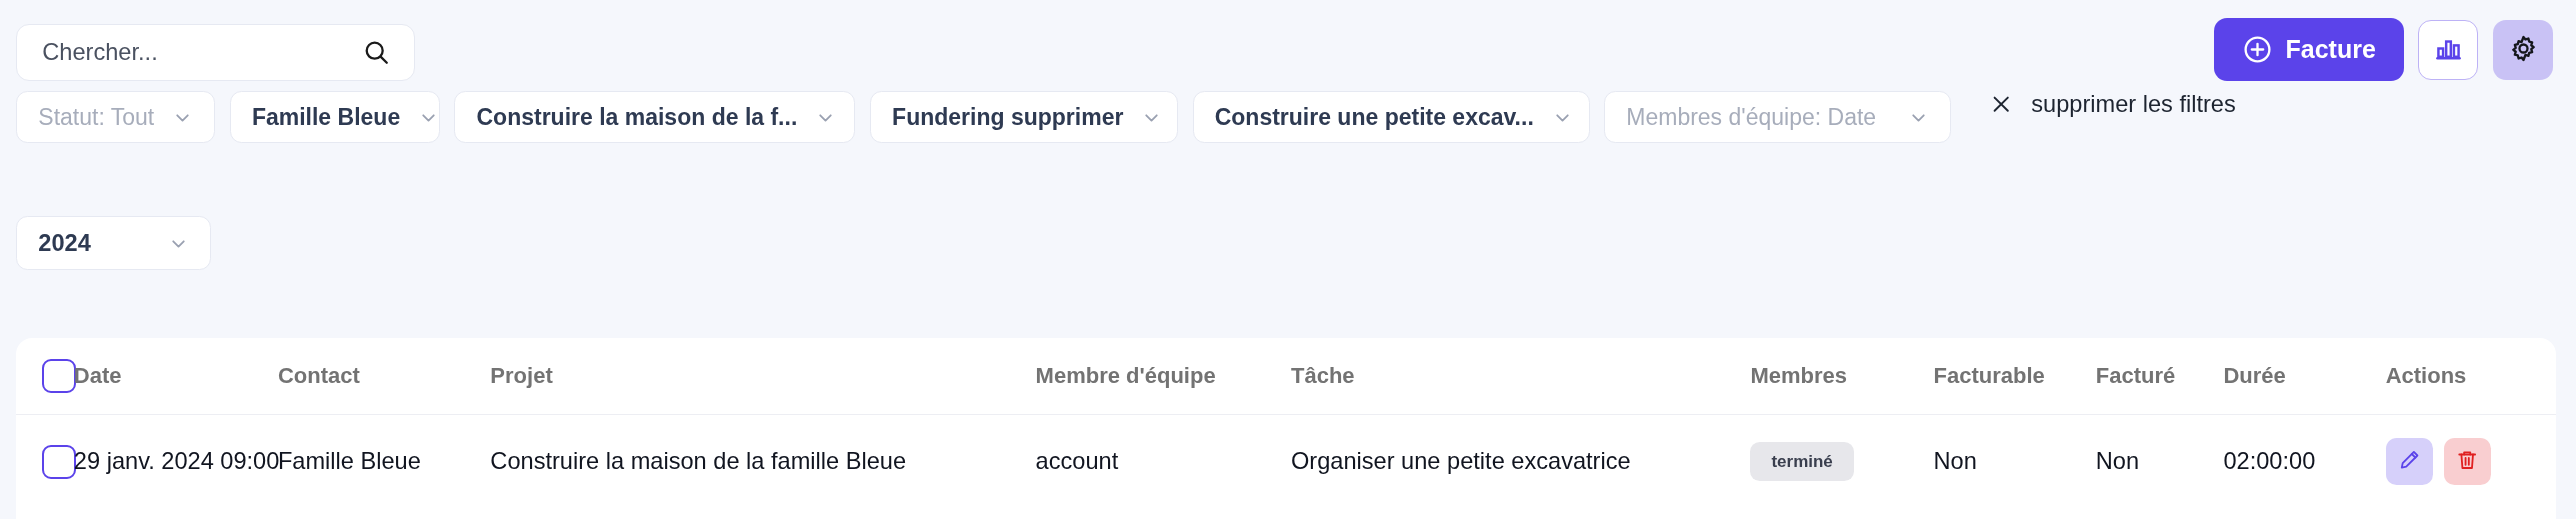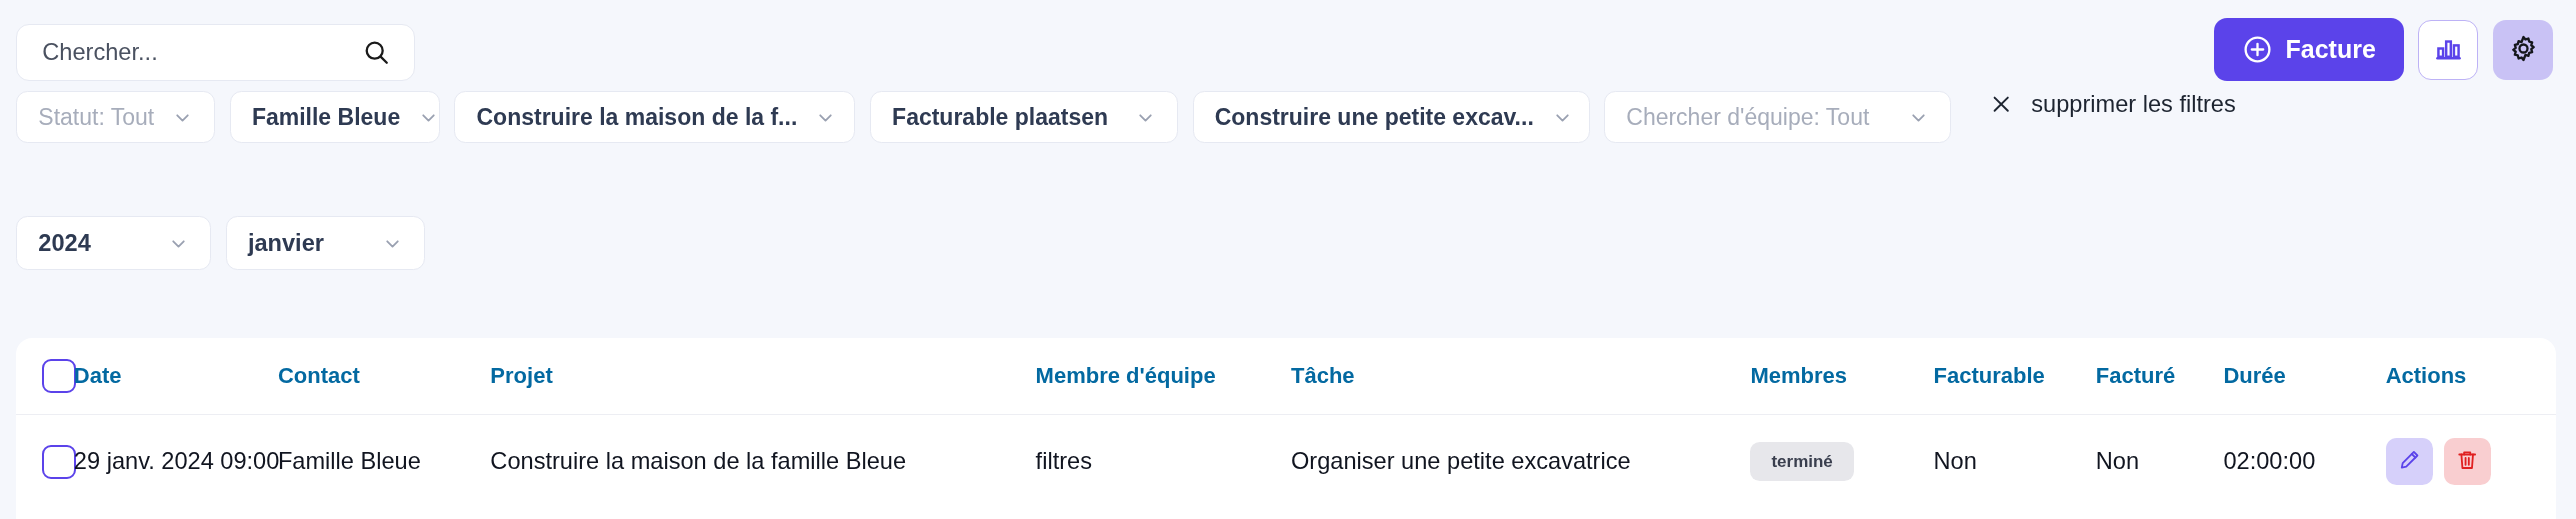--- a/index.html
+++ b/index.html
@@ -97,21 +97,21 @@
   
   .table-card {
     position: absolute; left: 16.3px; top: 338px;
     width: 2540px; height: 203px;
     background: #ffffff;
     border-radius: 16.3px;
   }
   table { width: 100%; border-collapse: collapse; table-layout: fixed; }
   thead th {
     text-align: left;
-    font-size: 22px; font-weight: bold; color: #0369a1;
+    font-size: 22px; font-weight: bold; color: #737373;
     padding: 21px 0 21px 0;
     border-bottom: 1.2px solid #edeef3;
     white-space: nowrap;
   }
   tbody td {
     font-size: 23.6px; color: #111520;
     padding: 23px 0;
     white-space: nowrap;
     vertical-align: middle;
   }
@@ -228,39 +228,39 @@
     <div class="filter-pill" style="width:401px">
       <span class="lbl">Construire la maison de la f...</span>
       <span class="chev">
         <svg viewBox="0 0 24 24" width="21" height="21" fill="none" stroke="#9aa1b1" stroke-width="2.1" stroke-linecap="round" stroke-linejoin="round">
             <polyline points="6,9.5 12,15.5 18,9.5"></polyline>
           </svg>
       </span>
     </div>
 
     <div class="filter-pill" style="width:308px">
-      <span class="lbl">Facturable plaatsen</span>
+      <span class="lbl">Fundering supprimer</span>
       <span class="chev">
         <svg viewBox="0 0 24 24" width="21" height="21" fill="none" stroke="#9aa1b1" stroke-width="2.1" stroke-linecap="round" stroke-linejoin="round">
             <polyline points="6,9.5 12,15.5 18,9.5"></polyline>
           </svg>
       </span>
     </div>
 
     <div class="filter-pill" style="width:397px">
       <span class="lbl">Construire une petite excav...</span>
       <span class="chev">
         <svg viewBox="0 0 24 24" width="21" height="21" fill="none" stroke="#9aa1b1" stroke-width="2.1" stroke-linecap="round" stroke-linejoin="round">
             <polyline points="6,9.5 12,15.5 18,9.5"></polyline>
           </svg>
       </span>
     </div>
 
     <div class="filter-pill placeholder" style="width:347px">
-      <span class="lbl">Chercher d'équipe: Tout</span>
+      <span class="lbl">Membres d'équipe: Date</span>
       <span class="chev">
         <svg viewBox="0 0 24 24" width="21" height="21" fill="none" stroke="#9aa1b1" stroke-width="2.1" stroke-linecap="round" stroke-linejoin="round">
             <polyline points="6,9.5 12,15.5 18,9.5"></polyline>
           </svg>
       </span>
     </div>
 
     <div class="clear-filters">
       <span class="x-icon">
         <svg viewBox="0 0 24 24" width="24.4" height="24.4" fill="none" stroke="#1d2430" stroke-width="1.9" stroke-linecap="round">
@@ -268,28 +268,20 @@
           <line x1="18.5" y1="5.5" x2="5.5" y2="18.5"></line>
         </svg>
       </span>
       <span class="txt">supprimer les filtres</span>
     </div>
   </div>
 
   <div class="period">
     <div class="filter-pill w-year">
       <span class="lbl">2024</span>
-      <span class="chev">
-        <svg viewBox="0 0 24 24" width="21" height="21" fill="none" stroke="#9aa1b1" stroke-width="2.1" stroke-linecap="round" stroke-linejoin="round">
-            <polyline points="6,9.5 12,15.5 18,9.5"></polyline>
-          </svg>
-      </span>
-    </div>
-    <div class="filter-pill w-month">
-      <span class="lbl">janvier</span>
       <span class="chev">
         <svg viewBox="0 0 24 24" width="21" height="21" fill="none" stroke="#9aa1b1" stroke-width="2.1" stroke-linecap="round" stroke-linejoin="round">
             <polyline points="6,9.5 12,15.5 18,9.5"></polyline>
           </svg>
       </span>
     </div>
   </div>
 
   <div class="table-card">
     <table>
@@ -311,21 +303,21 @@
         </tr>
       </thead>
       <tbody>
         <tr>
           <td class="col-chk">
             <span class="checkbox"></span>
           </td>
           <td class="col-date">29 janv. 2024 09:00</td>
           <td class="col-contact">Famille Bleue</td>
           <td class="col-projet">Construire la maison de la famille Bleue</td>
-          <td class="col-membre">filtres</td>
+          <td class="col-membre">account</td>
           <td class="col-tache">Organiser une petite excavatrice</td>
           <td class="col-statut">
             <span class="badge">terminé</span>
           </td>
           <td class="col-facturable">Non</td>
           <td class="col-facture">Non</td>
           <td class="col-duree">02:00:00</td>
           <td class="col-actions">
             <div class="actions-cell">
               <button class="act-btn edit">

